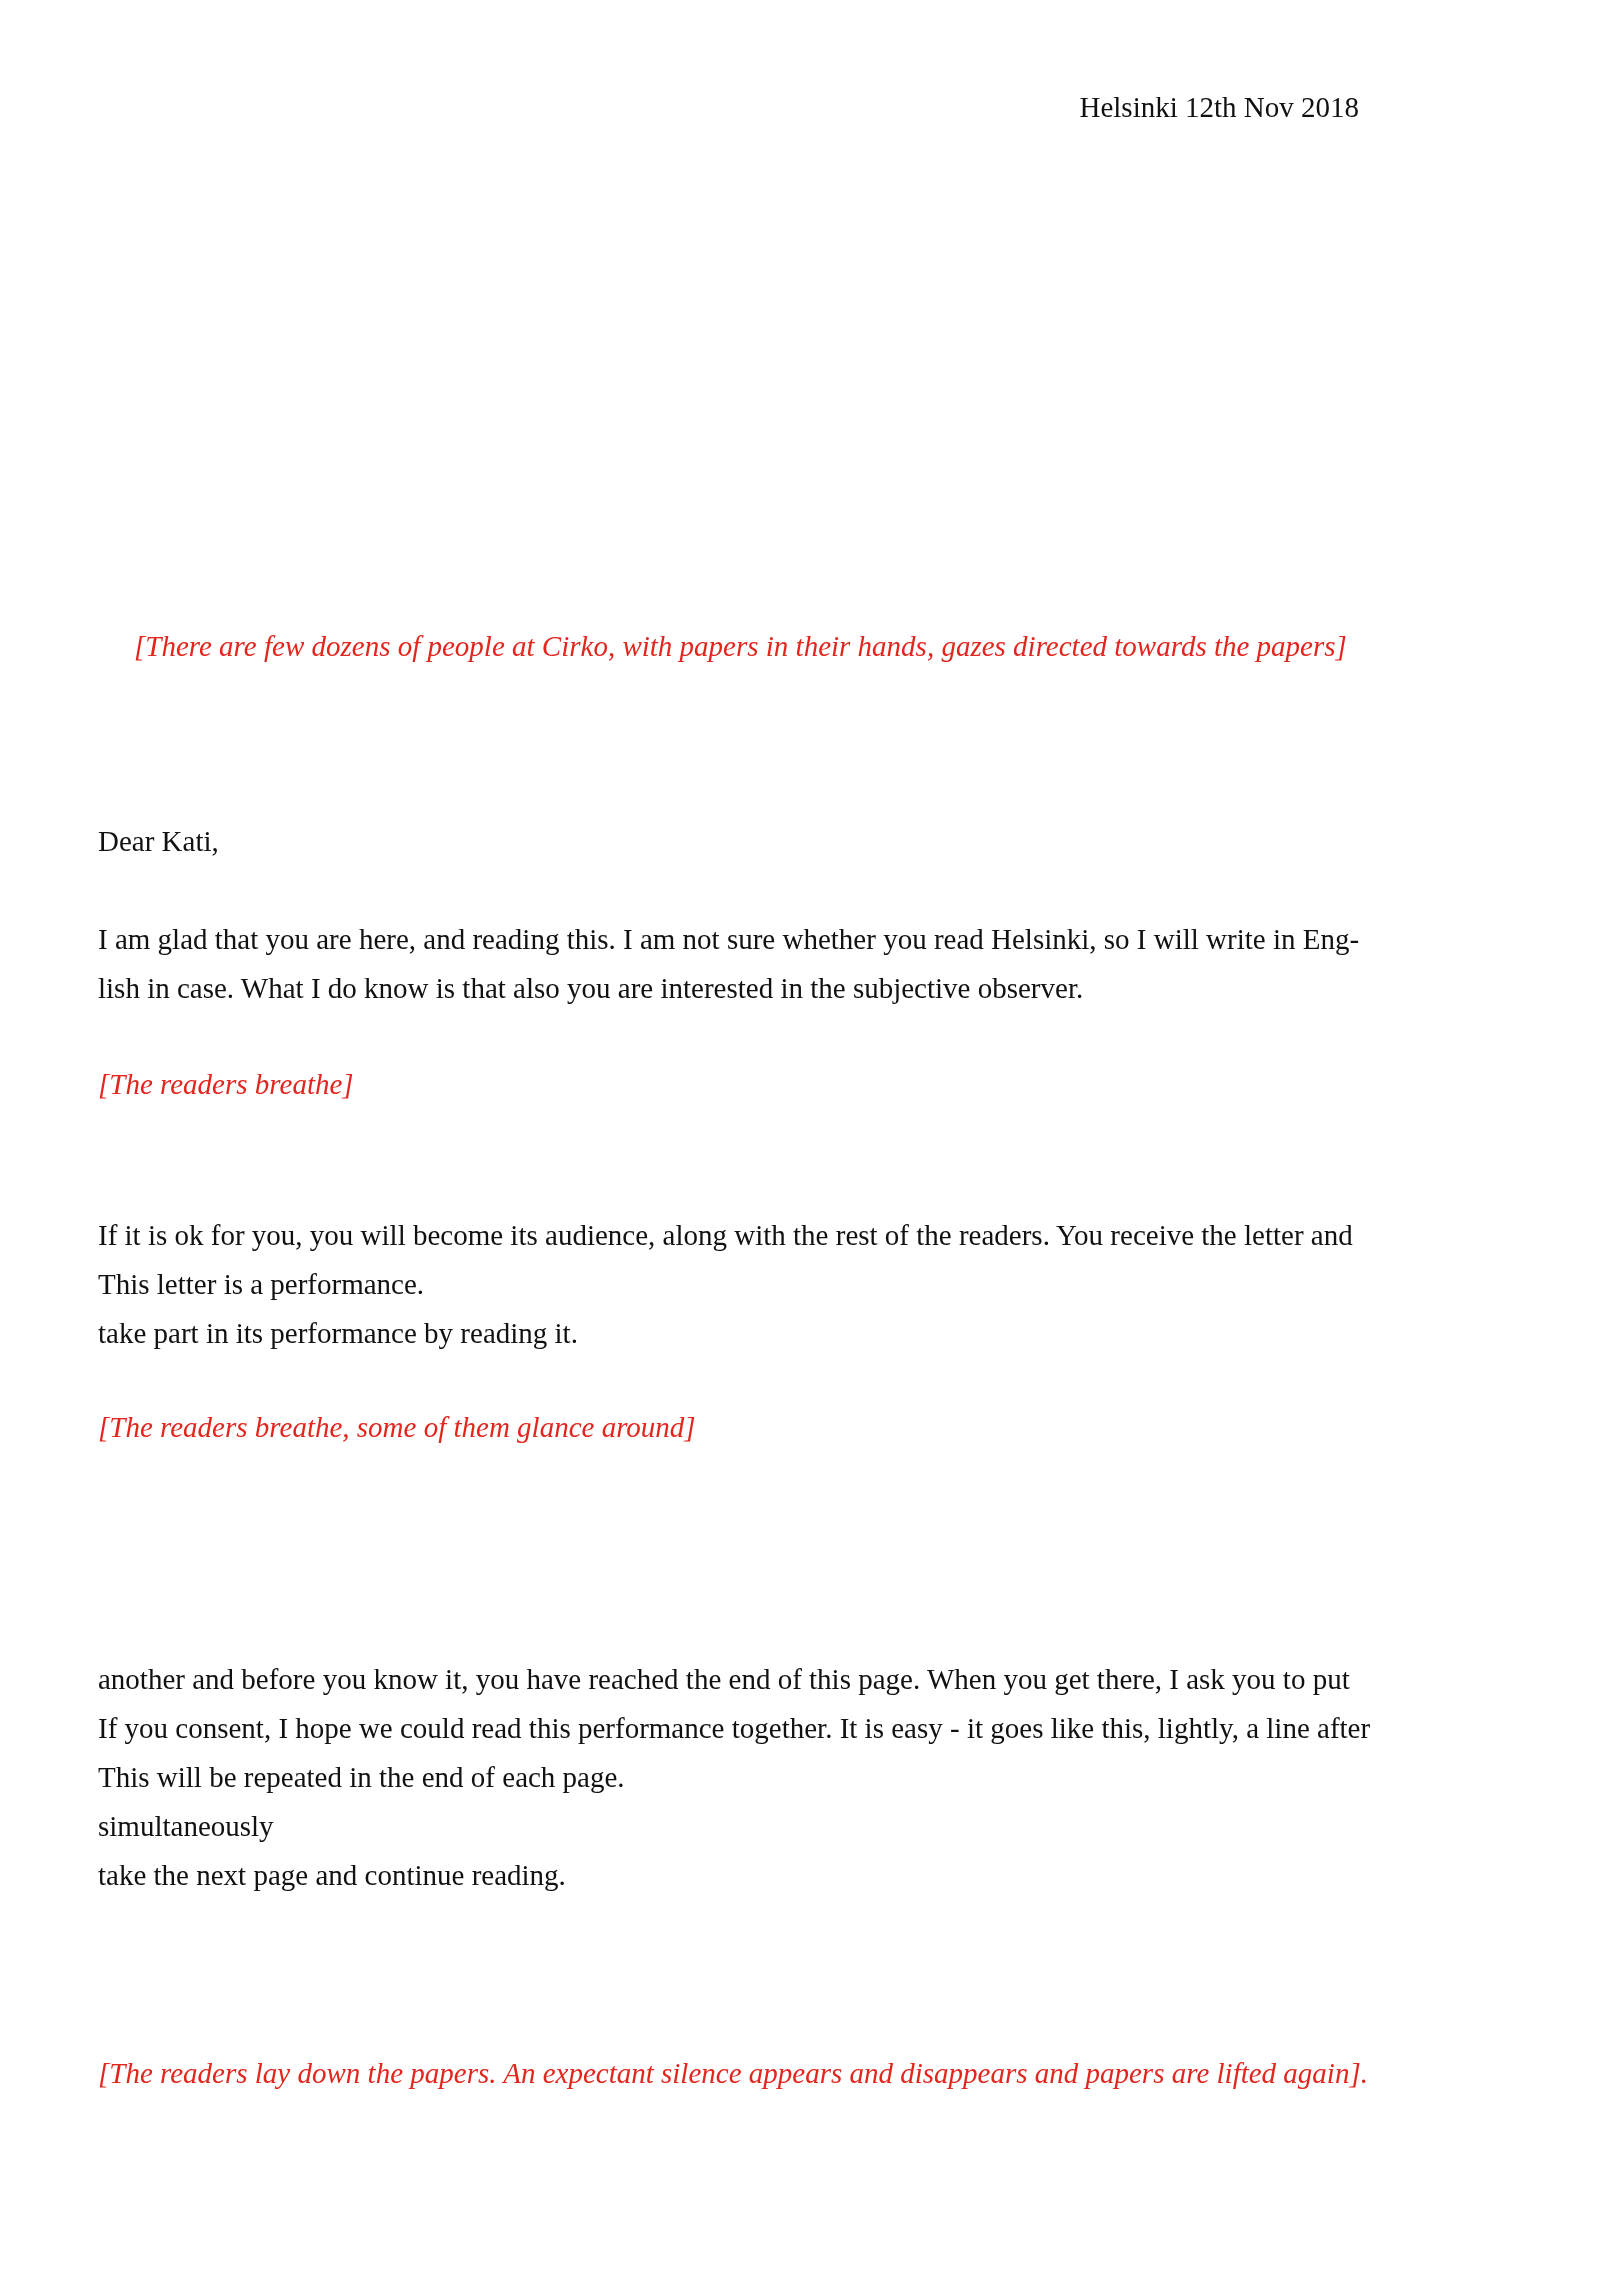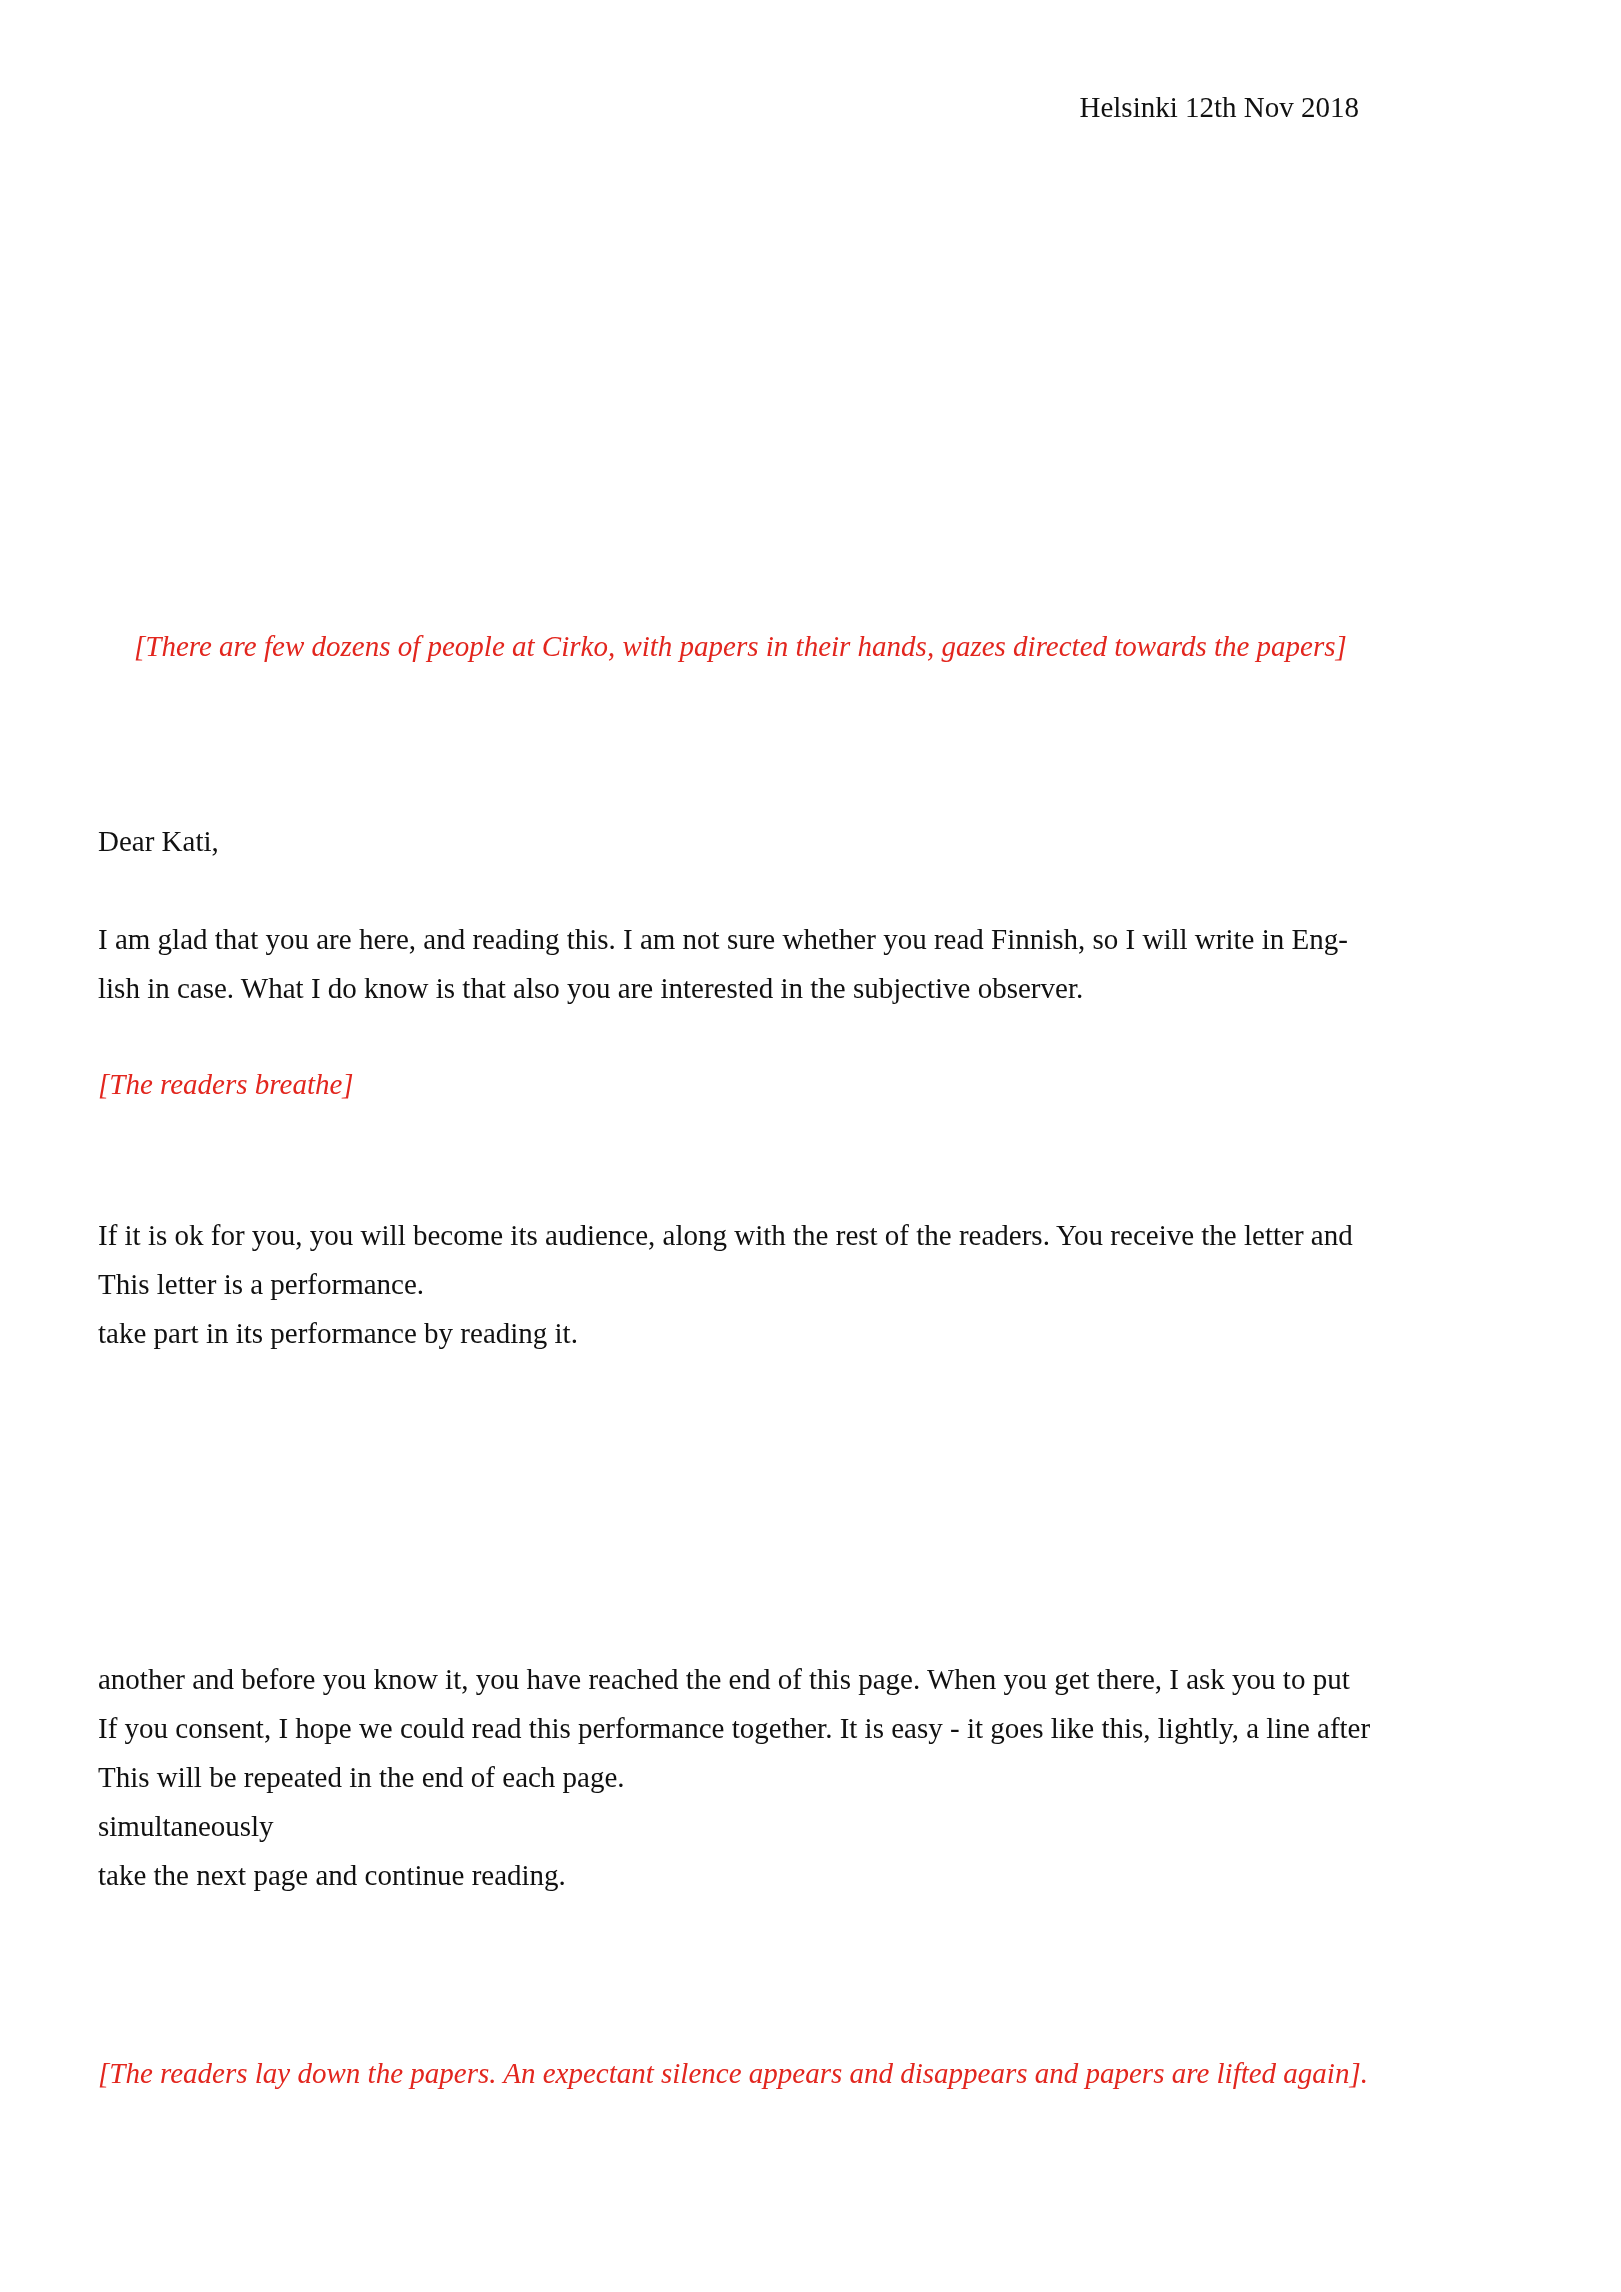--- a/index.html
+++ b/index.html
@@ -50,32 +50,33 @@
 
 <div class="page">
 
   <div class="block date">Helsinki 12th Nov 2018</div>
 
   <div class="block stage stage-opening">[There are few dozens of people at Cirko, with papers in their hands, gazes directed towards the papers]</div>
 
   <div class="block salutation">Dear Kati,</div>
 
   <div class="block para-intro">
-      <div class="line">I am glad that you are here, and reading this. I am not sure whether you read Finnish, so I will write in Eng-</div>
+      <div class="line">I am glad that you are here, and reading this. I am not sure whether you read Helsinki, so I will write in Eng-</div>
       <div class="line">lish in case. What I do know is that also you are interested in the subjective observer.</div>
     </div>
 
   <div class="block stage stage-breathe">[The readers breathe]</div>
 
   <div class="block para-performance">
       <div class="line">If it is ok for you, you will become its audience, along with the rest of the readers. You receive the letter and</div>
       <div class="line">This letter is a performance.</div>
       <div class="line">take part in its performance by reading it.</div>
     </div>
 
+  <div class="block stage stage-glance">[The readers breathe, some of them glance around]</div>
 
   <div class="block para-consent">
       <div class="line">another and before you know it, you have reached the end of this page. When you get there, I ask you to put</div>
       <div class="line">If you consent, I hope we could read this performance together. It is easy - it goes like this, lightly, a line after</div>
       <div class="line">This will be repeated in the end of each page.</div>
       <div class="line">simultaneously</div>
       <div class="line">take the next page and continue reading.</div>
     </div>
 
   <div class="block stage stage-closing">[The readers lay down the papers. An expectant silence appears and disappears and papers are lifted again].</div>

